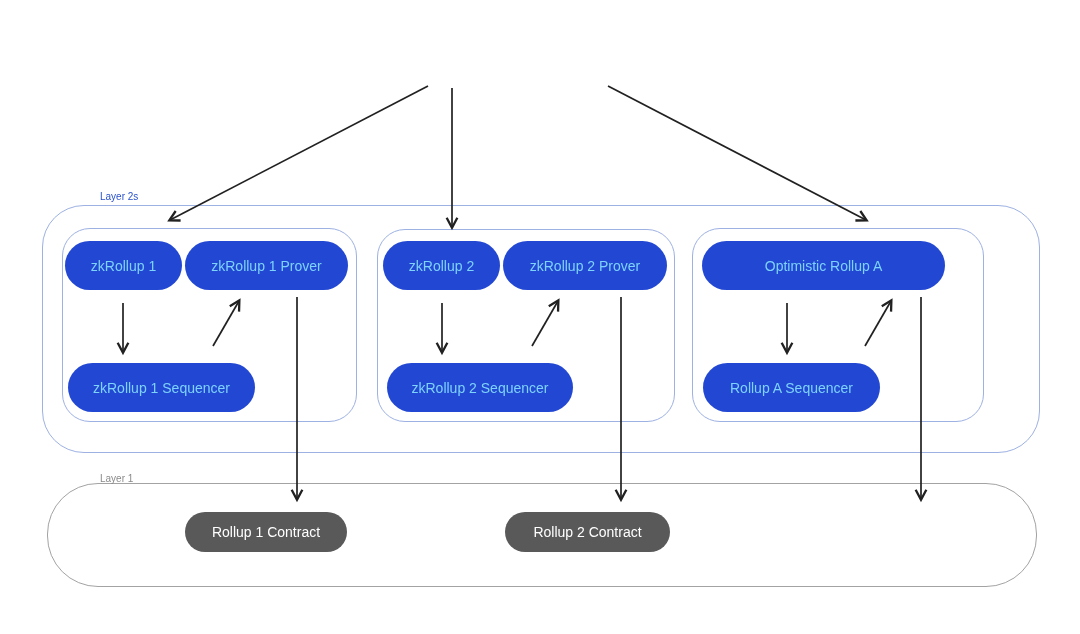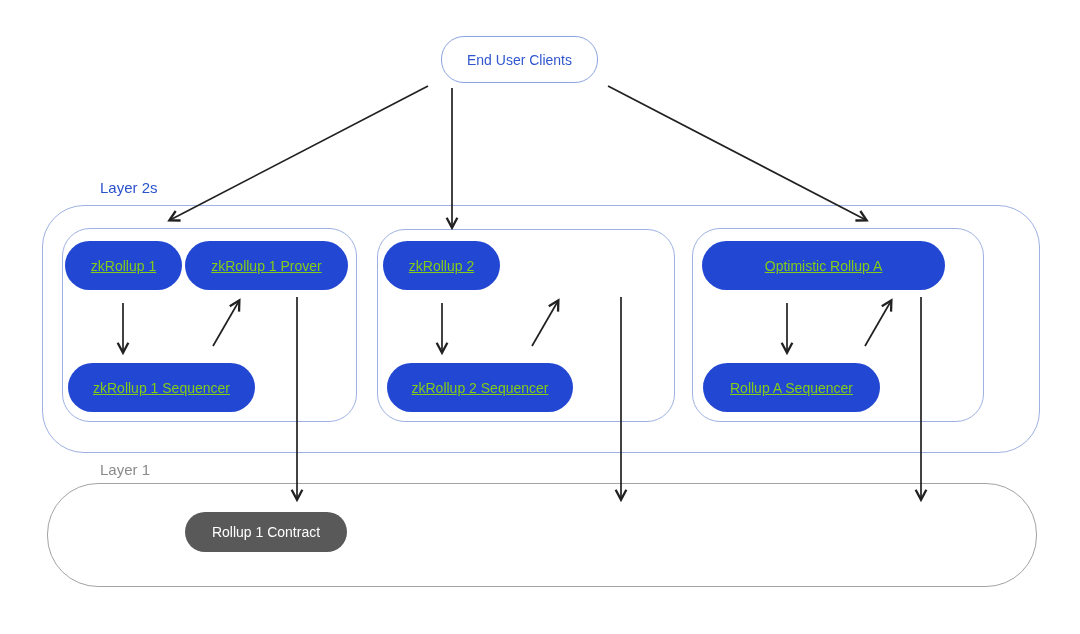--- a/index.html
+++ b/index.html
@@ -23,38 +23,38 @@
   .layer2-outer{left:42px;top:205px;width:996px;height:246px;border-radius:42px;}
   .group{position:absolute;border:1px solid var(--container-border);border-radius:28px;z-index:1;}
   .g1{left:62px;top:228px;width:293px;height:192px;}
   .g2{left:377px;top:229px;width:296px;height:191px;}
   .g3{left:692px;top:228px;width:290px;height:192px;}
   .layer1-outer{left:47px;top:483px;width:988px;height:102px;border-radius:51px;border-color:var(--layer1-border);}
   .pill{
     position:absolute;display:flex;align-items:center;justify-content:center;
     font-size:14px;z-index:3;white-space:nowrap;
   }
-  .pill.node{background:var(--node-blue);color:#84cc16;height:49px;border-radius:25px;text-decoration:underline;}
+  .pill.node{background:var(--node-blue);color:#7dd3fc;height:49px;border-radius:25px;}
   .pill.contract{background:var(--contract-gray);color:#ffffff;height:40px;border-radius:24px;top:512px;}
   .pill.euc{
     left:441px;top:36px;width:155px;height:45px;border-radius:23px;
     border:1.4px solid #8ba3de;color:#3056cf;background:var(--bg);
   }
   .zk1 {left:65px; top:241px;width:117px;}
   .zk1p{left:185px;top:241px;width:163px;}
   .zk1s{left:68px; top:363px;width:187px;}
   .zk2 {left:383px;top:241px;width:117px;}
   .zk2p{left:503px;top:241px;width:164px;}
   .zk2s{left:387px;top:363px;width:186px;}
   .opt {left:702px;top:241px;width:243px;}
   .opts{left:703px;top:363px;width:177px;}
   .c1{left:185px;width:162px;}
   .c2{left:505px;width:165px;}
   .c3{left:825px;width:163px;}
-  .zone-label{position:absolute;font-size:15px;z-index:3;}
+  .zone-label{position:absolute;font-size:10px;z-index:3;margin-top:12px;}
   .zone-label.blue{left:100px;top:179px;color:var(--label-blue);}
   .zone-label.gray{left:100px;top:461px;color:var(--label-gray);}
 </style>
 </head>
 <body>
 
 <div class="stage">
 
   <div class="container layer2-outer"></div>
   <div class="group g1"></div>
@@ -80,27 +80,28 @@
     <line x1="865" y1="346" x2="891" y2="301" marker-end="url(#ah)"></line>
 
     <line x1="297" y1="297" x2="297" y2="499" marker-end="url(#ah)"></line>
     <line x1="621" y1="297" x2="621" y2="499" marker-end="url(#ah)"></line>
     <line x1="921" y1="297" x2="921" y2="499" marker-end="url(#ah)"></line>
   </svg>
 
   <div class="zone-label blue">Layer 2s</div>
   <div class="zone-label gray">Layer 1</div>
 
-  <div class="pill euc">End User Clients</div>
 
   <div class="pill node zk1">zkRollup 1</div>
   <div class="pill node zk1p">zkRollup 1 Prover</div>
   <div class="pill node zk1s">zkRollup 1 Sequencer</div>
 
   <div class="pill node zk2">zkRollup 2</div>
+  <div class="pill node zk2p">zkRollup 2 Prover</div>
   <div class="pill node zk2s">zkRollup 2 Sequencer</div>
 
   <div class="pill node opts">Rollup A Sequencer</div>
   <div class="pill node opt">Optimistic Rollup A</div>
 
   <div class="pill contract c1">Rollup 1 Contract</div>
+  <div class="pill contract c2">Rollup 2 Contract</div>
 
 </div>
 
 </body></html>

